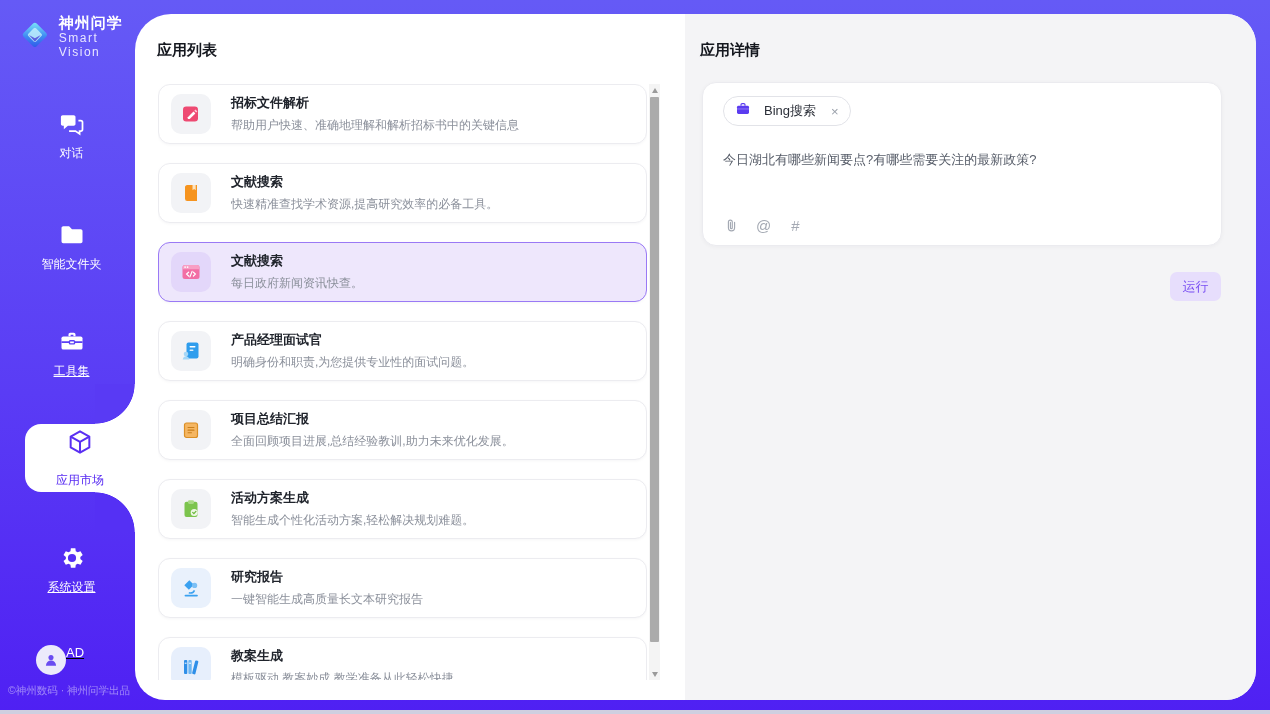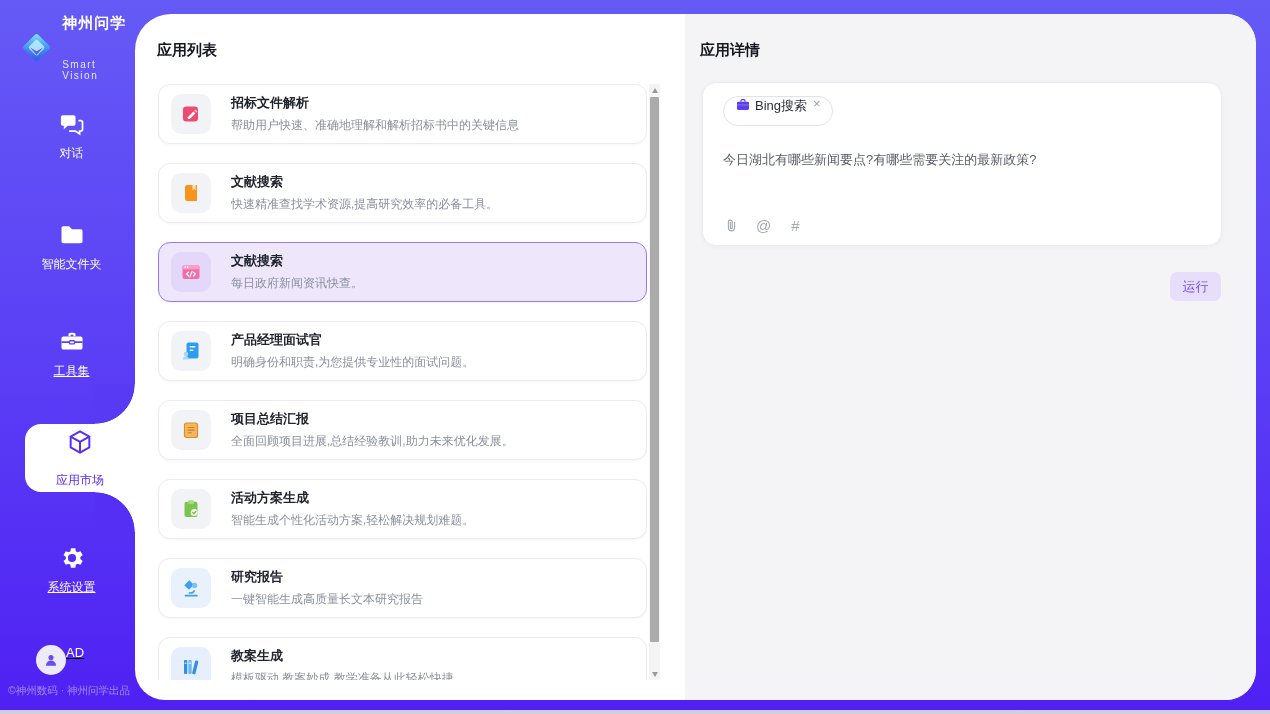--- a/index.html
+++ b/index.html
@@ -10,21 +10,21 @@
     position:relative;
   }
   
   .bottom-strip { position:absolute; left:0; right:0; bottom:0; height:4px; background:#cfcfe0; }
 
   
   .sidebar { position:absolute; left:0; top:0; bottom:14px; width:135px; }
   .logo { position:absolute; top:14px; left:18px; display:flex; align-items:center; gap:7px;justify-content:flex-end; }
   .logo-mark { width:38px; height:38px; }
   .logo-title { color:#fff; font-weight:bold; font-size:15px; letter-spacing:1px; line-height:17px; }
-  .logo-sub { color:#e8e6ff; font-size:10px; letter-spacing:1.5px;margin-top:28px; }
+  .logo-sub { color:#e8e6ff; font-size:12px; letter-spacing:1.5px; }
 
   .nav-item { position:absolute; left:4px; width:135px; display:flex; flex-direction:column; align-items:center; gap:7px; cursor:pointer; }
   .nav-item .nav-icon { width:28px; height:28px; display:flex; align-items:center; justify-content:center; }
   .nav-item .nav-icon svg { width:28px; height:28px; }
   .nav-label { color:#fff; font-size:12px; }
   .nav-label.underline { text-decoration:underline; }
   .pos-0 { top:110px; } .pos-1 { top:221px; } .pos-2 { top:328px; } .pos-4 { top:544px; }
 
   
   .nav-item.active {
@@ -83,21 +83,21 @@
   
   .detail-panel { position:absolute; left:550px; top:0; bottom:0; right:0; background:#f4f4f6; border-radius:0 30px 30px 0; }
   .detail-panel .panel-title { position:absolute; left:15px; top:27px; }
   .detail-card {
     position:absolute; left:17px; top:68px; width:520px; height:164px;
     background:#fff; border:1px solid #ebebef; border-radius:14px;
     box-shadow:0 1px 4px rgba(25,28,50,0.04);
   }
   .tool-chip {
     position:absolute; left:20px; top:13px; height:30px;
-    display:inline-flex; gap:4px; padding:0 11px;
+    display:inline-flex; align-items:center; gap:13px; padding:0 11px;
     background:#fff; border:1px solid #e2e3e8; border-radius:16px; cursor:pointer;
   }
   .tool-chip svg { width:16px; height:16px; }
   .chip-label { font-size:13px; color:#2b2f38; }
   .chip-close { font-size:13px; color:#9aa0aa; margin-left:2px; cursor:pointer; line-height:1; }
   .prompt-text { position:absolute; left:20px; top:68px; right:20px; font-size:13px; color:#565c68; cursor:text; }
   .composer-icons { position:absolute; left:20px; top:134px; display:flex; align-items:center; gap:15px; }
   .composer-icons .cicon { width:17px; height:17px; display:flex; align-items:center; justify-content:center; color:#a4a9b3; font-size:15px; cursor:pointer; }
   .composer-icons .cicon svg { width:17px; height:17px; }
   .run-button {

